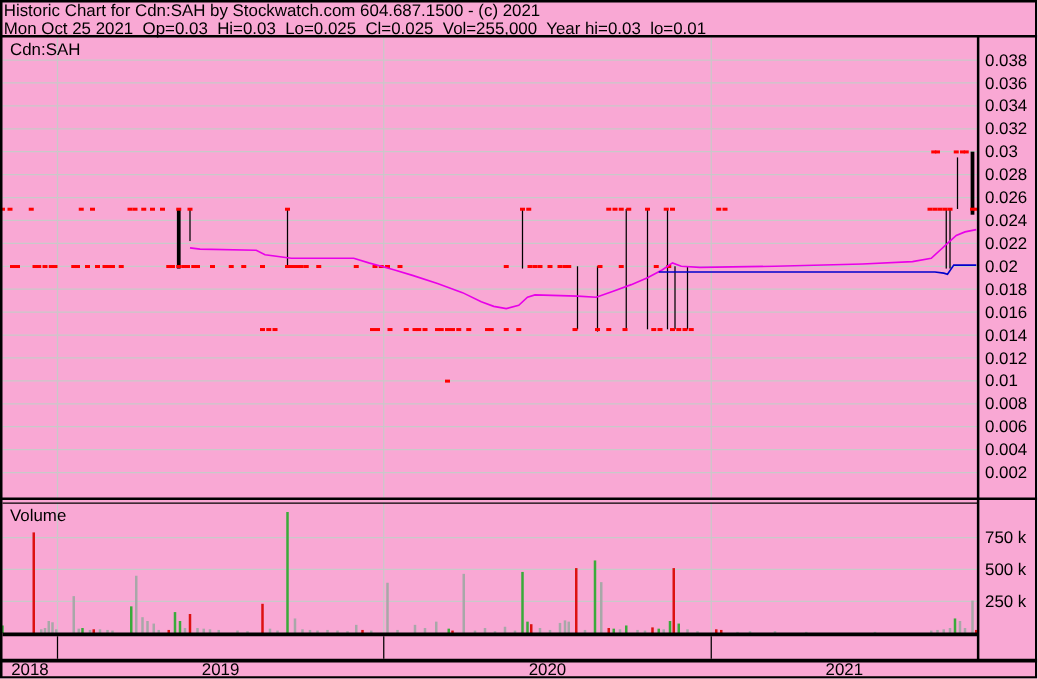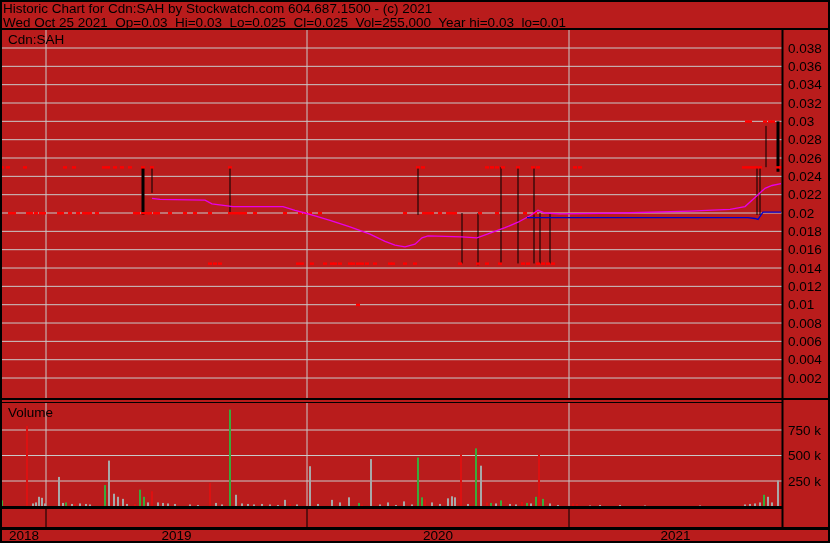--- a/index.html
+++ b/index.html
@@ -1,29 +1,29 @@
 <!DOCTYPE html>
 <html><head>
 <meta charset="utf-8">
 <style>
   html,body{margin:0;padding:0;background:#fff;}
-  .root{position:relative;width:830px;height:543px;background:#b91c1c;
+  .root{position:relative;width:830px;height:543px;background:#f9a8d4;
         font-family:"Liberation Sans",sans-serif;overflow:hidden;}
   .hdr{position:absolute;left:3px;top:2px;right:3px;color:#000;}
   .hdr div{font-size:13.5px;line-height:13.5px;white-space:pre;}
   svg{position:absolute;left:0;top:0;}
   svg text{font-family:"Liberation Sans",sans-serif;fill:#000;}
 </style>
 </head>
 <body>
 
 <div class="root">
   <div class="hdr">
     <div>Historic Chart for Cdn:SAH by Stockwatch.com 604.687.1500 - (c) 2021</div>
-    <div>Wed Oct 25 2021  Op=0.03  Hi=0.03  Lo=0.025  Cl=0.025  Vol=255,000  Year hi=0.03  lo=0.01</div>
+    <div>Mon Oct 25 2021  Op=0.03  Hi=0.03  Lo=0.025  Cl=0.025  Vol=255,000  Year hi=0.03  lo=0.01</div>
   </div>
 
   <svg id="cv" width="830" height="543" viewBox="0 0 830 543">
     <g id="g-grid">
         <line x1="2" y1="48" x2="782" y2="48" stroke="#c9c9c9" stroke-width="1"></line>
         <line x1="2" y1="66.33500000000002" x2="782" y2="66.33500000000002" stroke="#c9c9c9" stroke-width="1"></line>
         <line x1="2" y1="84.66999999999996" x2="782" y2="84.66999999999996" stroke="#c9c9c9" stroke-width="1"></line>
         <line x1="2" y1="103.005" x2="782" y2="103.005" stroke="#c9c9c9" stroke-width="1"></line>
         <line x1="2" y1="121.34" x2="782" y2="121.34" stroke="#c9c9c9" stroke-width="1"></line>
         <line x1="2" y1="139.67499999999998" x2="782" y2="139.67499999999998" stroke="#c9c9c9" stroke-width="1"></line>

